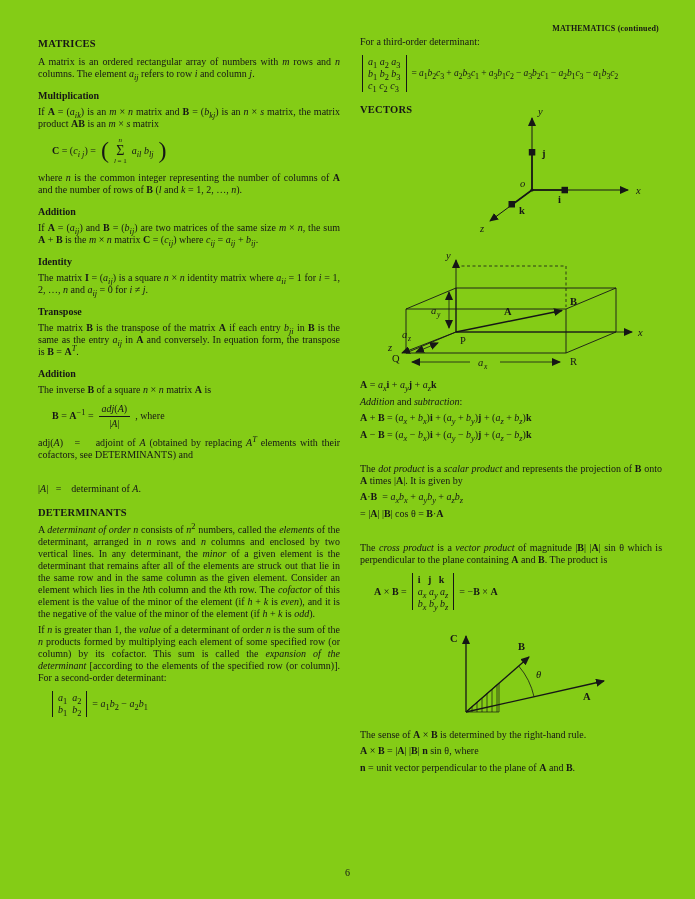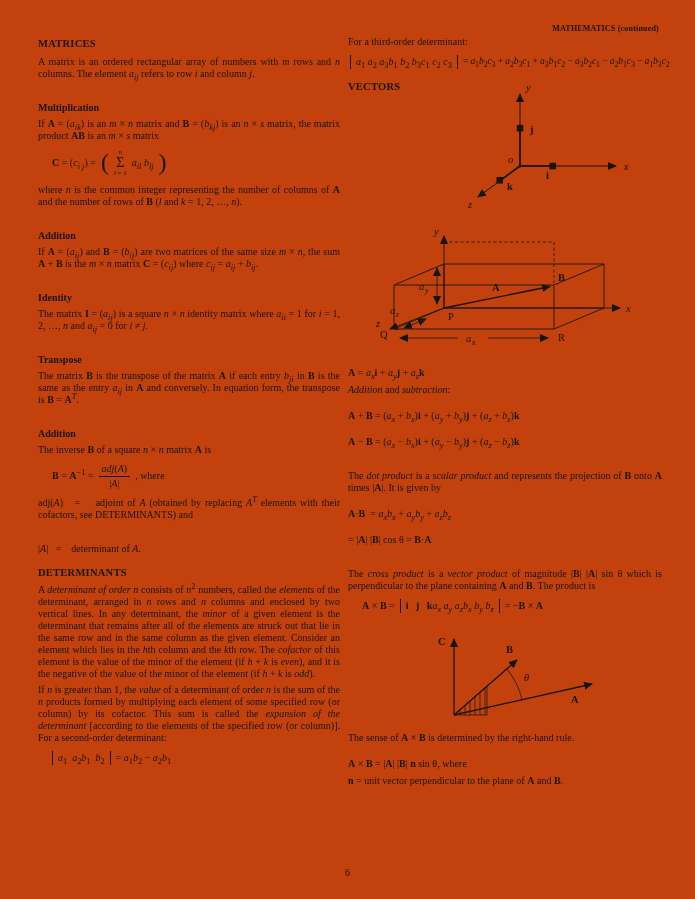--- a/index.html
+++ b/index.html
@@ -1,37 +1,37 @@
 <!DOCTYPE html>
 <html><head>
 <meta charset="utf-8">
 <style>
   *{box-sizing:border-box}
   html,body{margin:0;padding:0}
   body{background:#d8d8d8;font-family:"Liberation Serif","DejaVu Serif",serif}
-  .page{position:relative;width:695px;height:899px;margin:0 auto;background:#c2410c;color:#161616;
+  .page{position:relative;width:695px;height:899px;margin:0 auto;background:#84cc16;color:#161616;
         font-size:10px;line-height:1.2;overflow:hidden}
   .header{position:absolute;top:24px;right:36px;font-size:8px;font-weight:bold;letter-spacing:.2px}
   .footer{position:absolute;bottom:20px;left:0;width:100%;text-align:center;font-size:10px}
-  .columns{position:absolute;top:36px;left:38px;width:624px;display:flex;gap:8px;align-items:flex-start}
+  .columns{position:absolute;top:36px;left:38px;width:624px;display:flex;gap:20px;align-items:flex-start}
   .col-left{flex:0 0 302px;width:302px}
   .col-right{flex:1;min-width:0}
   h2.sec{font-size:10.5px;margin:12px 0 5px;letter-spacing:.25px}
   .col-left h2.sec:first-child{margin-top:2px}
-  h3.sub{font-size:10px;margin:22px 0 4px}
+  h3.sub{font-size:10px;margin:10px 0 4px}
   p{margin:0 0 4px}
   p.body{text-align:justify}
-  p.eq{margin:14px 0 5px;white-space:nowrap}
+  p.eq{margin:2px 0 5px;white-space:nowrap}
   .ind1{margin-left:14px}
   .ind2{margin-left:30px}
   .ind3{margin-left:42px}
   .dot2{margin-left:40px}
   .mt6{margin-top:22px}
   .formula{display:flex;align-items:center;gap:5px;margin:7px 0 7px 14px;white-space:nowrap}
-  .det{display:inline-flex;flex-direction:row;border-left:1px solid #161616;border-right:1px solid #161616;
+  .det{display:inline-flex;flex-direction:column;border-left:1px solid #161616;border-right:1px solid #161616;
        padding:1px 5px;line-height:1.18}
   .det-row{white-space:nowrap}
   .det3rhs{white-space:nowrap;font-size:9.5px;letter-spacing:-.1px}
   .frac{display:inline-flex;flex-direction:column;align-items:center;text-align:left}
   .frac-num{border-bottom:1px solid #161616;padding:0 3px 1px}
   .frac-den{padding-top:1px}
   .sumstack{display:inline-flex;flex-direction:column;align-items:center;line-height:1}
   .sum-top,.sum-bot{font-size:7px;line-height:1}
   .sum-sig{font-size:14px;line-height:1}
   .bigp{font-size:24px;line-height:.9;font-weight:normal}

